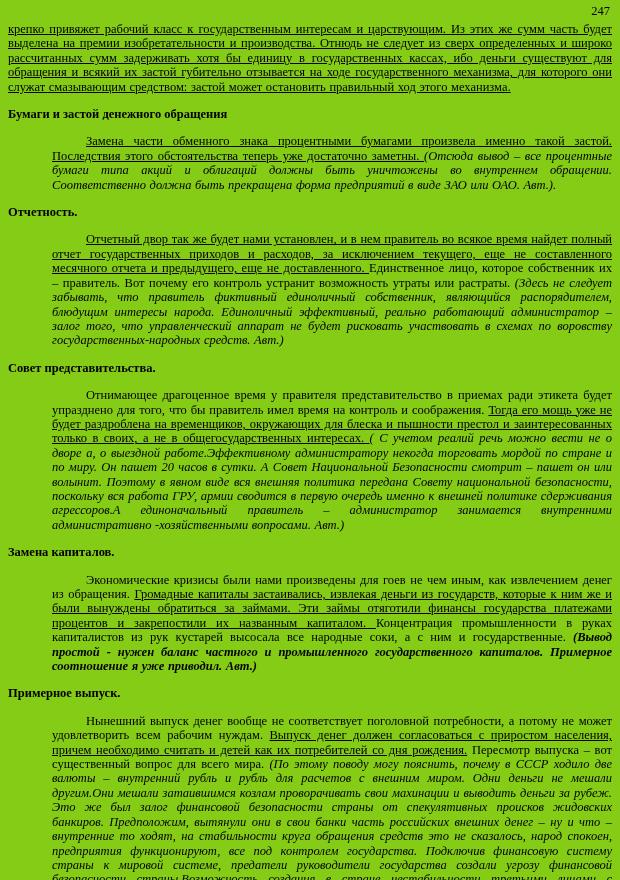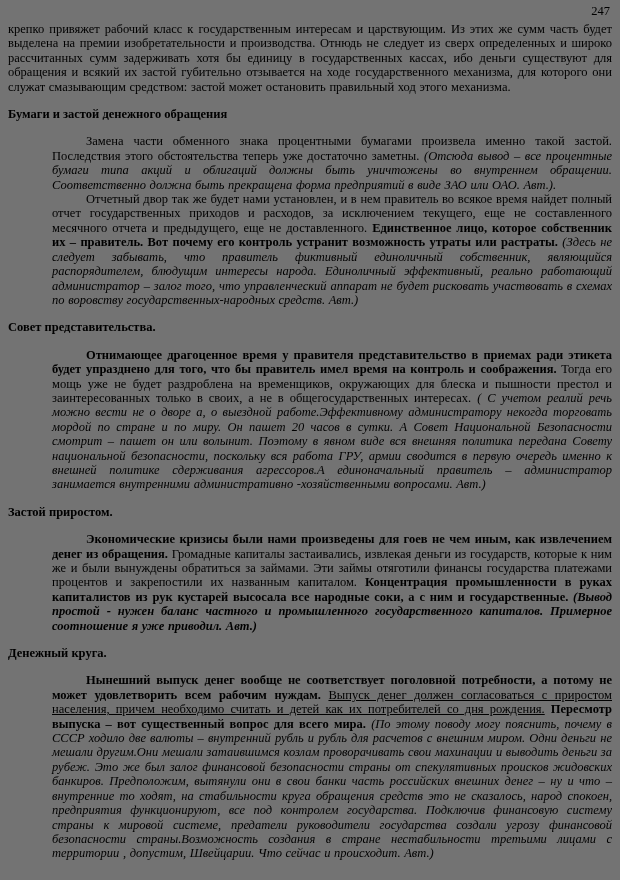--- a/index.html
+++ b/index.html
@@ -13,21 +13,21 @@
     overflow: hidden;
     font-family: "Liberation Serif", "DejaVu Serif", serif;
     color: #000000;
   }
   .page {
     box-sizing: border-box;
     width: 620px;
     height: 880px;
     padding: 4px 8px 6px 8px;
     overflow: hidden;
-    background: #737373;
+    background: #84cc16;
   }
   .page-number {
     text-align: right;
     font-size: 12.5px;
     line-height: 14px;
     margin: 0 2px 4px 0;
   }
   .doc p {
     margin: 0;
     font-size: 12.5px;
@@ -41,36 +41,37 @@
     margin-left: 44px;
   }
   .doc h3 {
     margin: 13px 0 13px 0;
     font-size: 12.5px;
     line-height: 14.4px;
     font-weight: bold;
     text-align: left;
     font-family: Liberation Serif, serif;
   }
-  .seg-normal { font-weight: normal; font-style: normal; }
-  .seg-bold { font-weight: bold; font-style: normal; }
+  .seg-normal { font-weight: normal; font-style: normal; text-decoration: underline; }
+  .seg-bold { font-weight: normal; font-style: normal; }
   .seg-italic { font-style: italic; font-weight: normal; }
   .seg-bold-italic { font-style: italic; font-weight: bold; }
   .seg-bold-underline { font-weight: normal; text-decoration: underline; }
 </style>
 </head>
 <body>
 
 <div class="page">
   <div class="page-number">247</div>
   <div class="doc">
       <p><span class="seg-normal">крепко привяжет рабочий класс к государственным интересам и царствующим. Из этих же сумм часть будет выделена на премии изобретательности и производства. Отнюдь не следует из сверх определенных и широко рассчитанных сумм задерживать хотя бы единицу в государственных кассах, ибо деньги существуют для обращения и всякий их застой губительно  отзывается на ходе государственного механизма, для которого они служат смазывающим средством: застой может остановить правильный ход этого механизма.</span></p>
       <h3>Бумаги и застой денежного обращения</h3>
       <p class="indent"><span class="seg-normal">Замена части обменного  знака процентными бумагами произвела именно такой застой. Последствия этого обстоятельства теперь уже достаточно заметны. </span><span class="seg-italic">(Отсюда вывод – все процентные бумаги типа акций и облигаций должны быть уничтожены во внутреннем обращении. Соответственно должна быть прекращена форма предприятий в виде ЗАО или ОАО. Авт.).</span></p>
+      <h3>Отчетность.</h3>
       <p class="indent"><span class="seg-normal">Отчетный двор так же будет нами установлен, и в нем правитель во всякое время найдет полный отчет государственных приходов и расходов, за исключением текущего, еще не составленного месячного отчета и предыдущего, еще не доставленного. </span><span class="seg-bold">Единственное лицо, которое собственник их – правитель. Вот почему его контроль устранит возможность утраты или растраты. </span><span class="seg-italic">(Здесь не следует забывать, что правитель фиктивный единоличный собственник, являющийся распорядителем, блюдущим интересы народа. Единоличный эффективный, реально работающий администратор – залог того, что управленческий аппарат не будет рисковать участвовать в схемах по воровству государственных-народных средств. Авт.)</span></p>
       <h3>Совет представительства.</h3>
       <p class="indent"><span class="seg-bold">Отнимающее драгоценное время у правителя представительство в приемах ради этикета будет упразднено для того, что бы правитель имел время на контроль и соображения. </span><span class="seg-normal">Тогда его мощь уже не будет раздроблена на временщиков, окружающих для блеска и пышности престол и заинтересованных только в своих, а не в общегосударственных интересах. </span><span class="seg-italic">( С учетом реалий речь можно вести не о дворе а, о выездной работе.Эффективному администратору некогда торговать мордой по стране и по миру. Он пашет 20 часов в сутки. А Совет Национальной Безопасности смотрит – пашет он или волынит. Поэтому в явном виде вся внешняя политика передана Совету национальной безопасности, поскольку вся работа ГРУ, армии сводится в первую очередь именно к внешней политике сдерживания агрессоров.А единоначальный правитель – администратор занимается внутренними административно -хозяйственными вопросами. Авт.)</span></p>
-      <h3>Застой приростом.</h3>
+      <h3>Замена капиталов.</h3>
       <p class="indent"><span class="seg-bold">Экономические кризисы были нами произведены для гоев не чем иным, как извлечением денег из обращения. </span><span class="seg-normal">Громадные капиталы застаивались, извлекая деньги из государств, которые к ним же и были вынуждены обратиться за займами. Эти займы отяготили финансы государства платежами процентов и закрепостили их названным капиталом. </span><span class="seg-bold">Концентрация промышленности в руках капиталистов из рук кустарей высосала все народные соки, а с ним и государственные. </span><span class="seg-bold-italic">(Вывод простой - нужен баланс частного и промышленного государственного капиталов. Примерное соотношение я уже приводил. Авт.)</span></p>
-      <h3>Денежный круга.</h3>
+      <h3>Примерное выпуск.</h3>
       <p class="indent"><span class="seg-bold">Нынешний выпуск денег вообще не соответствует поголовной потребности, а потому не может удовлетворить всем рабочим нуждам. </span><span class="seg-bold-underline">Выпуск денег должен согласоваться с приростом населения, причем необходимо считать и детей как их потребителей со дня рождения.</span><span class="seg-bold"> Пересмотр выпуска – вот существенный вопрос для всего мира. </span><span class="seg-italic">(По этому поводу могу пояснить, почему в СССР ходило две валюты – внутренний рубль и рубль для расчетов с внешним миром. Одни деньги не мешали другим.Они мешали затаившимся козлам проворачивать свои махинации и выводить деньги за рубеж. Это же был залог финансовой безопасности страны от спекулятивных происков жидовских банкиров. Предположим, вытянули они в свои банки часть российских внешних денег – ну и что – внутренние то ходят, на стабильности круга обращения средств это не сказалось, народ спокоен, предприятия функционируют, все под контролем государства. Подключив финансовую систему страны к мировой системе, предатели руководители государства создали угрозу финансовой безопасности страны.Возможность создания в стране нестабильности третьими лицами с территории , допустим, Швейцарии. Что сейчас и происходит. Авт.)</span></p>
     </div>
 </div>
 
 </body></html>

